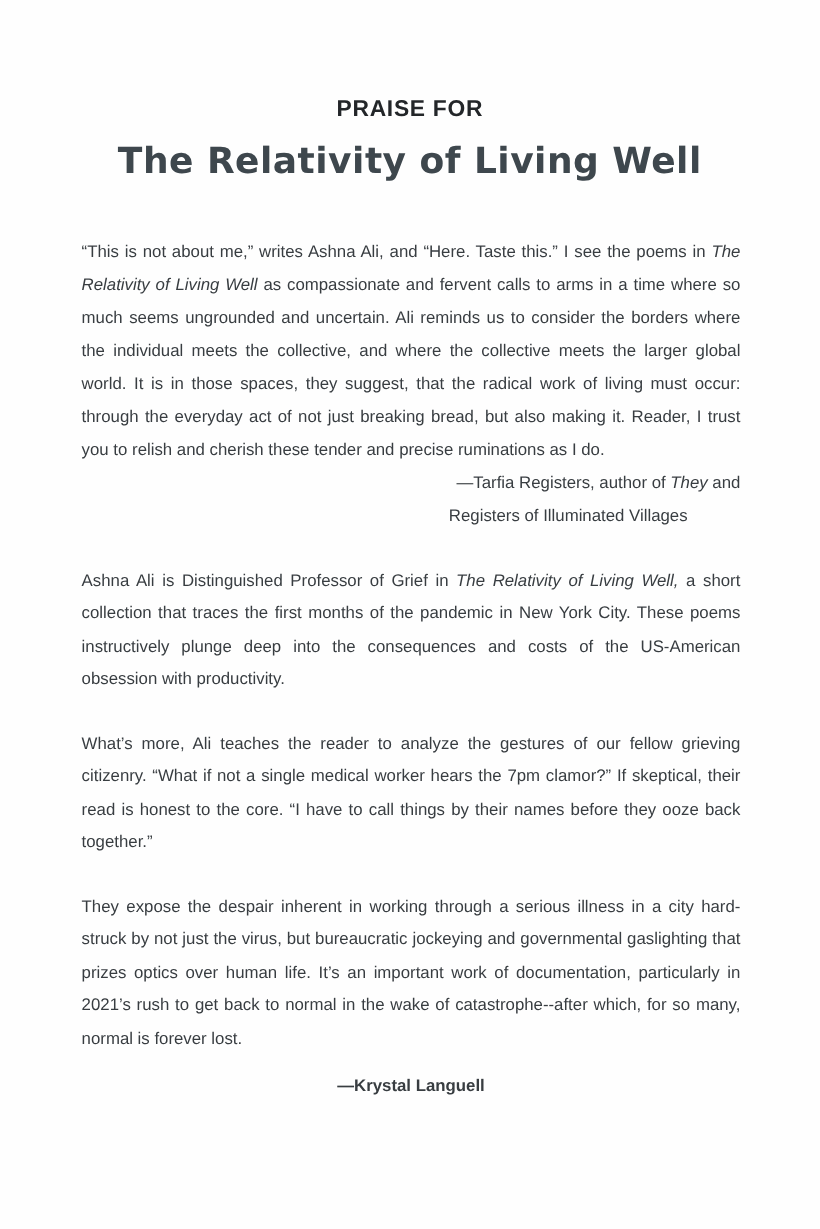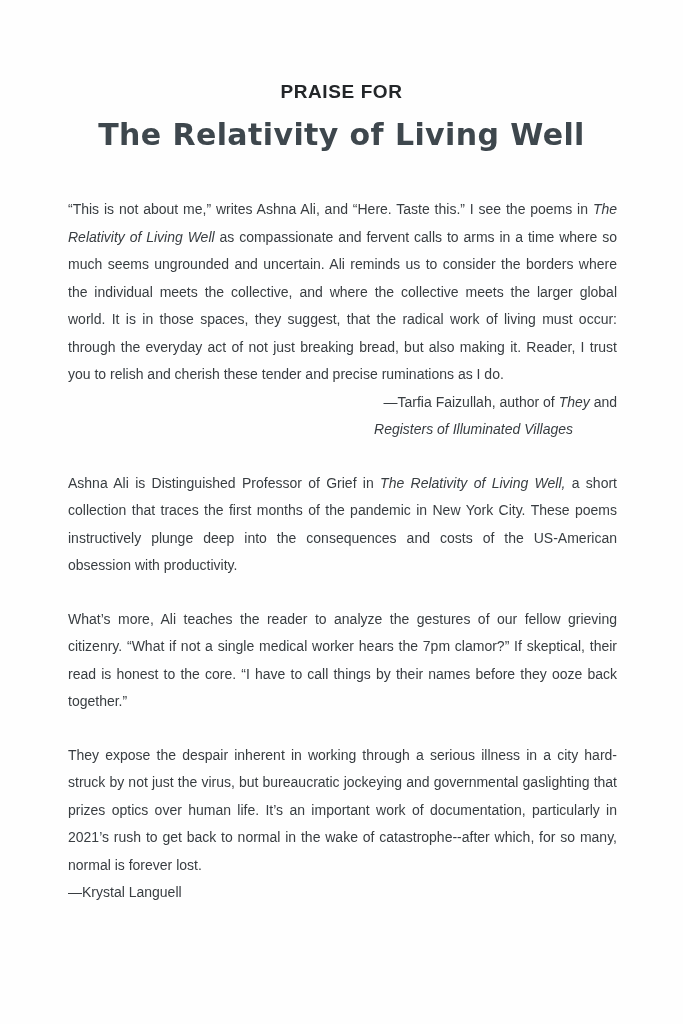--- a/index.html
+++ b/index.html
@@ -58,41 +58,41 @@
   .italic {
     font-style: italic;
   }
   .attribution {
     margin: 0;
     text-align: right;
   }
   .attribution .line2 {
     display: block;
     padding-right: 44px;
-    font-style: italic;
   }
   .attribution-single {
-    margin: 0;
-    text-align: left;
+    margin: 12px;
+    text-align: center;
+    font-weight: bold;
   }
 </style>
 </head>
 <body>
 
 <div class="page">
 
   <h2 class="kicker">PRAISE FOR</h2>
 
   <h1 class="book-title">The Relativity of Living Well</h1>
 
   <div class="content">
 
     <p class="blurb first"><span>“This is not about me,” writes Ashna Ali, and “Here. Taste this.” I see the poems in </span><span class="italic">The Relativity of Living Well</span><span> as compassionate and fervent calls to arms in a time where so much seems ungrounded and uncertain. Ali reminds us to consider the borders where the individual meets the collective, and where the collective meets the larger global world. It is in those spaces, they suggest, that the radical work of living must occur: through the everyday act of not just breaking bread, but also making it. Reader, I trust you to relish and cherish these tender and precise ruminations as I do.</span></p>
 
-    <p class="attribution"><span class="line1"><span>—Tarfia Faizullah, author of </span><span class="italic">They</span><span> and</span></span><span class="line2">Registers of Illuminated Villages</span></p>
+    <p class="attribution"><span class="line1"><span>—Tarfia Registers, author of </span><span class="italic">They</span><span> and</span></span><span class="line2">Registers of Illuminated Villages</span></p>
 
     <p class="blurb spaced"><span>Ashna Ali is Distinguished Professor of Grief in </span><span class="italic">The Relativity of Living Well,</span><span> a short collection that traces the first months of the pandemic in New York City. These poems instructively plunge deep into the consequences and costs of the US-American obsession with productivity.</span></p>
 
     <p class="blurb spaced">What’s more, Ali teaches the reader to analyze the gestures of our fellow grieving citizenry. “What if not a single medical worker hears the 7pm clamor?” If skeptical, their read is honest to the core. “I have to call things by their names before they ooze back together.”</p>
 
     <p class="blurb spaced">They expose the despair inherent in working through a serious illness in a city hard-struck by not just the virus, but bureaucratic jockeying and governmental gaslighting that prizes optics over human life. It’s an important work of documentation, particularly in 2021’s rush to get back to normal in the wake of catastrophe--after which, for so many, normal is forever lost.</p>
 
     <p class="attribution-single">—Krystal Languell</p>
 
   </div>

